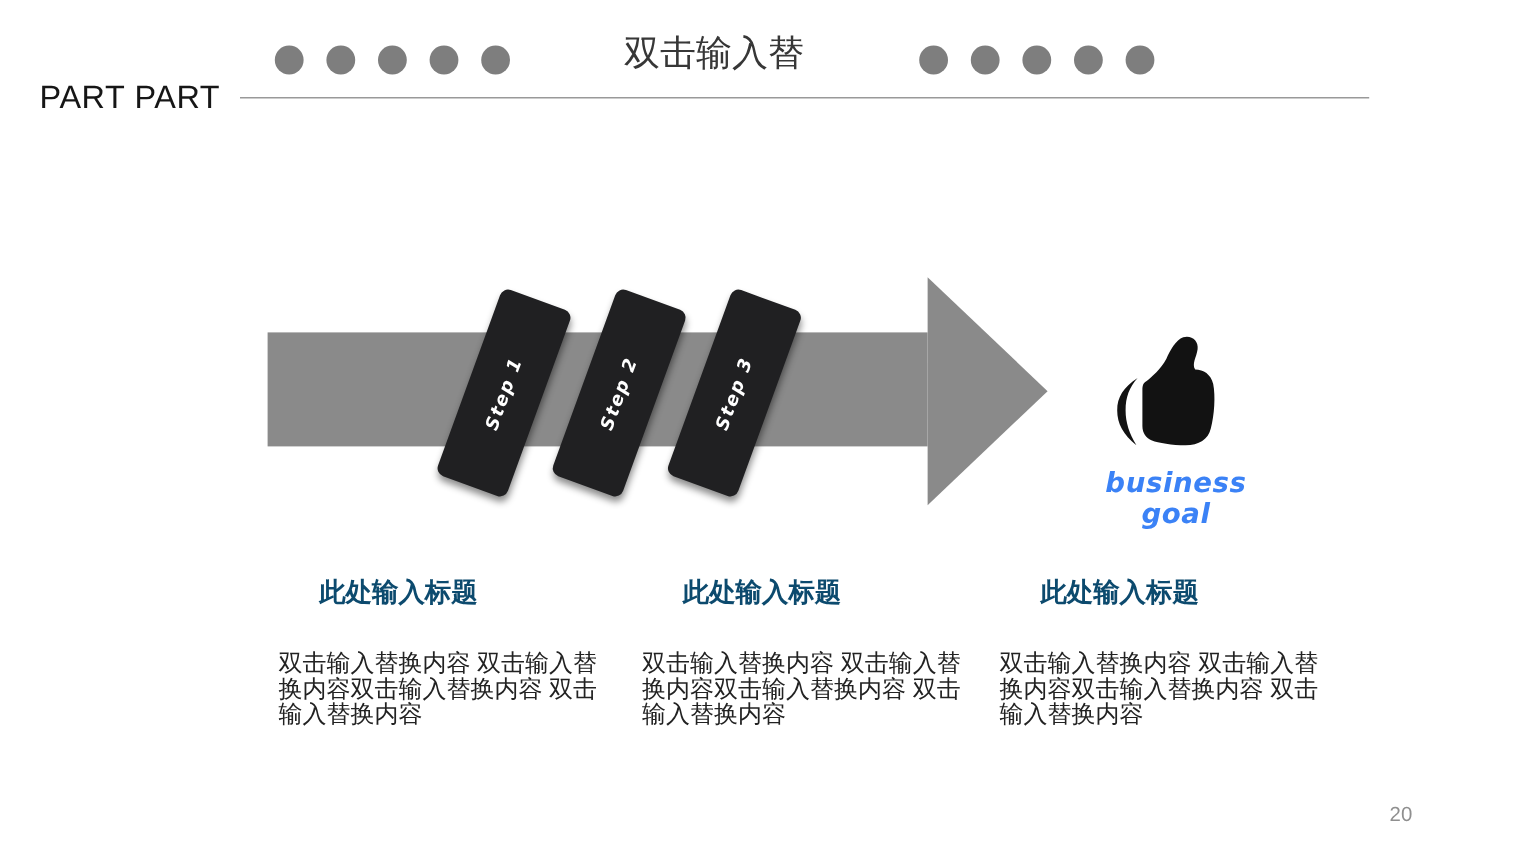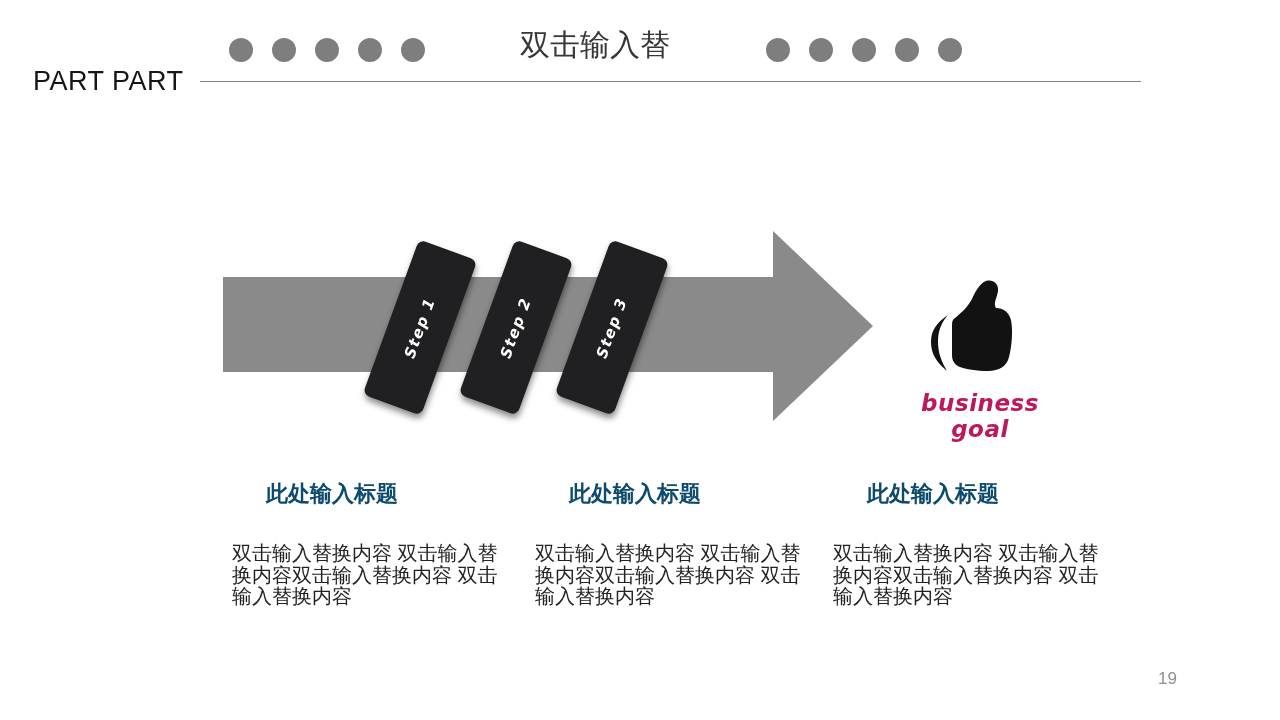--- a/index.html
+++ b/index.html
@@ -46,21 +46,21 @@
     position:absolute;top:50%;left:50%;width:165px;text-align:center;
     transform:translate(-50%,-50%) rotate(-90deg);
     color:#ffffff;font-family:"DejaVu Sans",sans-serif;font-style:italic;
     font-weight:600;font-size:15px;letter-spacing:1.5px;white-space:nowrap;
   }
   
   .goal-icon{position:absolute;left:915px;top:270px;width:120px;height:120px;}
   .goal-label{
     position:absolute;left:895px;top:390px;width:170px;text-align:center;
     font-family:"DejaVu Sans",sans-serif;font-style:italic;font-weight:bold;
-    font-size:23px;color:#be185d;letter-spacing:.5px;
+    font-size:23px;color:#3b82f6;letter-spacing:.5px;
   }
   
   .col{position:absolute;top:481px;width:300px;color:#1d1d1d;}
   .col.c1{left:232px;}
   .col.c2{left:535px;}
   .col.c3{left:833px;}
   .col-heading{
     width:200px;text-align:center;font-weight:bold;font-size:22px;
     line-height:26px;margin-bottom:2px;color:#0c4a6e;
   }
@@ -137,14 +137,14 @@
 换内容双击输入替换内容 双击
 输入替换内容</div>
   </div>
   <div class="col c3">
     <div class="col-heading">此处输入标题</div>
     <div class="col-body">双击输入替换内容 双击输入替
 换内容双击输入替换内容 双击
 输入替换内容</div>
   </div>
 
-  <div class="page-number">19</div>
+  <div class="page-number">20</div>
 </div>
 
 </body></html>

